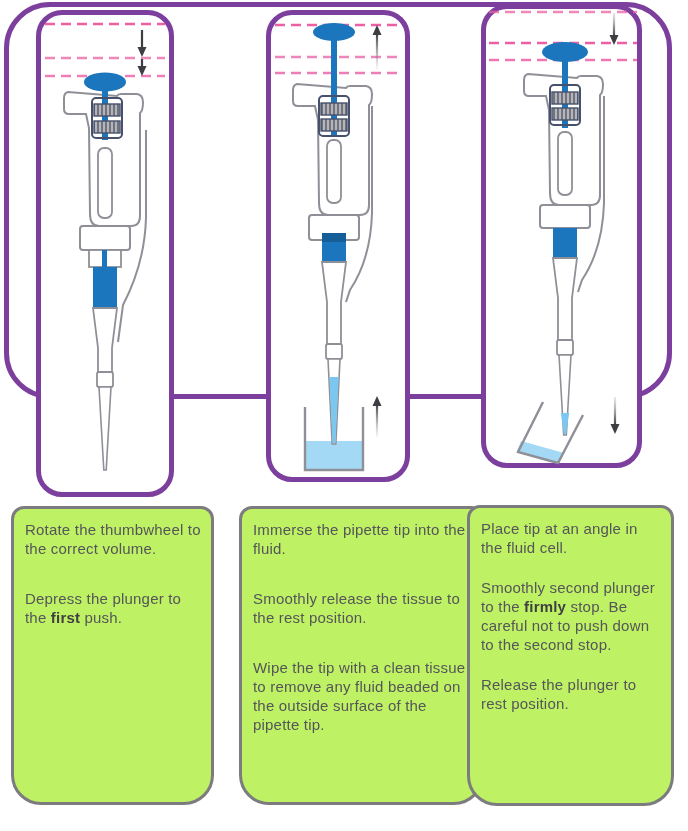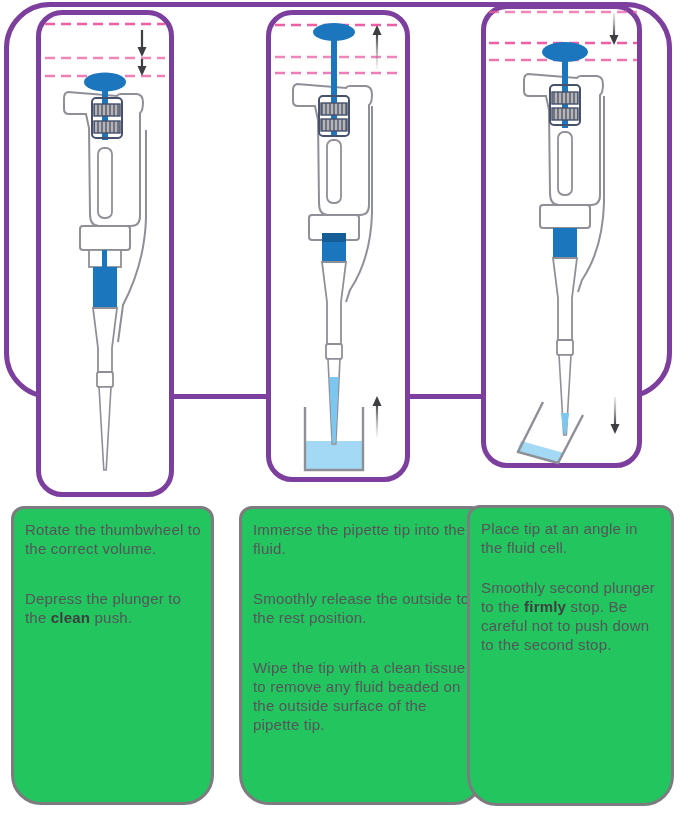--- a/index.html
+++ b/index.html
@@ -10,21 +10,21 @@
            border:5px solid #7c3f9d;border-radius:46px;box-sizing:border-box;background:transparent;}
   
   .panel{position:absolute;background:#ffffff;border:5px solid #7c3f9d;border-radius:26px;
          box-sizing:border-box;z-index:2;}
   .panel1{left:36px;top:10px;width:138px;height:487px;}
   .panel2{left:266px;top:10px;width:144px;height:472px;}
   .panel3{left:481px;top:4px;width:161px;height:464px;}
   
   .art{position:absolute;left:0;top:0;width:688px;height:831px;z-index:3;pointer-events:none;}
   
-  .ibox{position:absolute;background:#22c55e;border:3px solid #7c7c80;
+  .ibox{position:absolute;background:#bef264;border:3px solid #7c7c80;
         border-radius:13px 13px 30px 30px;box-sizing:border-box;z-index:2;
         padding:11px 10px 10px 11px;color:#55555a;font-size:15px;line-height:19px;letter-spacing:0.2px;}
   .ibox p{margin:0 0 31px 0;}
   .ibox p:last-child{margin-bottom:1px;}
   .ibox.tight p{margin:0 0 21px 0;}
   .ibox b{font-weight:bold;color:#3f3f42;}
   .box1{left:11px;top:506px;width:203px;height:299px;}
   .box2{left:239px;top:506px;width:245px;height:299px;}
   .box3{left:467px;top:505px;width:207px;height:301px;}
 </style>
@@ -170,27 +170,28 @@
       <polygon points="560.9,413 569.1,413 566.2,434 563.8,434" fill="#7cc7ef"></polygon>
       <g>
         <line x1="615" y1="397" x2="615" y2="424" stroke="url(#g-dn-b)" stroke-width="2.2"></line>
         <polygon points="610.5,424 619.5,424 615,434" fill="#3e3e42"></polygon>
       </g>
     </g>
   </svg>
 
   <div class="ibox box1">
     <p><span>Rotate the thumbwheel to the correct volume.</span><b></b><span></span></p>
-    <p><span>Depress the plunger to the </span><b>clean</b><span> push.</span></p>
+    <p><span>Depress the plunger to the </span><b>first</b><span> push.</span></p>
   </div>
 
   <div class="ibox box2">
     <p><span>Immerse the pipette tip into the fluid.</span><b></b><span></span></p>
-    <p><span>Smoothly release the outside to the rest position.</span><b></b><span></span></p>
+    <p><span>Smoothly release the tissue to the rest position.</span><b></b><span></span></p>
     <p><span>Wipe the tip with a clean tissue to remove any fluid beaded on the outside surface of the pipette tip.</span><b></b><span></span></p>
   </div>
 
   <div class="ibox box3 tight">
     <p><span>Place tip at an angle in the fluid cell.</span><b></b><span></span></p>
     <p><span>Smoothly second plunger to the </span><b>firmly</b><span> stop. Be careful not to push down to the second stop.</span></p>
+    <p><span>Release the plunger to rest position.</span><b></b><span></span></p>
   </div>
 
 </div>
 
 </body></html>

